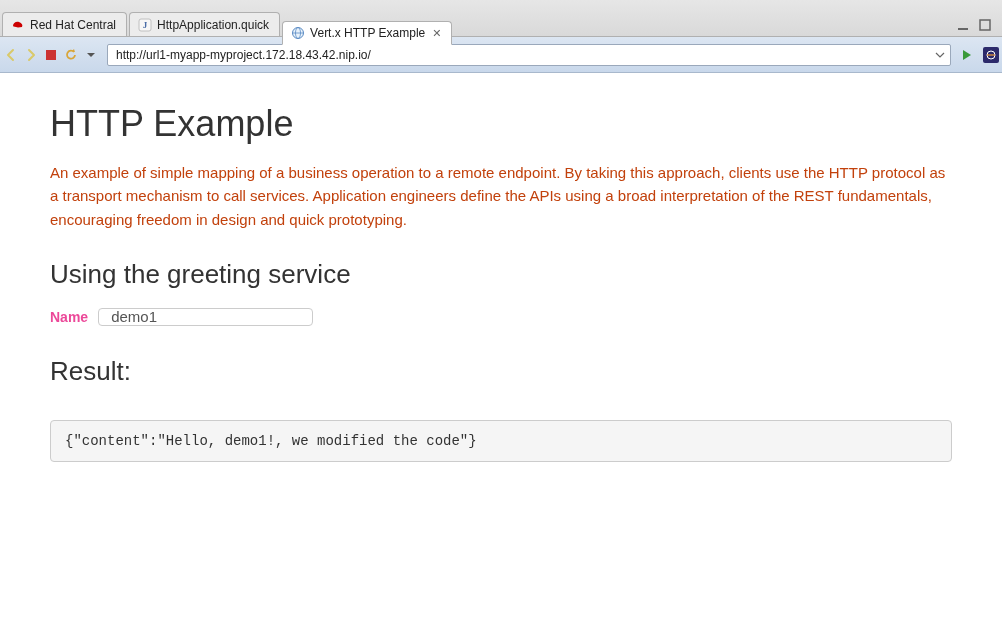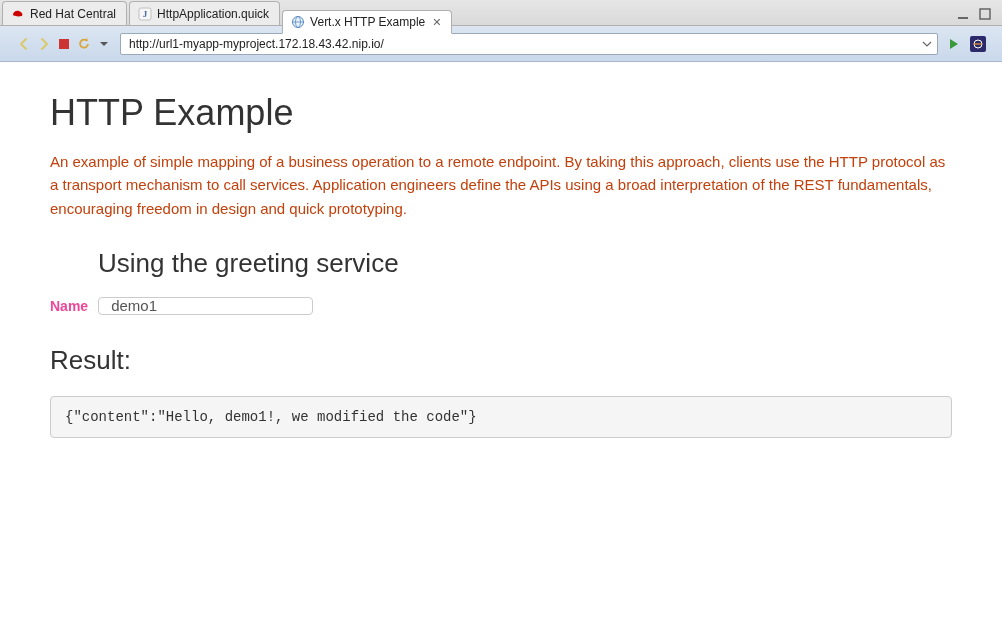--- a/index.html
+++ b/index.html
@@ -7,21 +7,21 @@
       font-family: "Segoe UI", Arial, sans-serif;
       font-size: 13px;
       background: #ffffff;
       width: 1002px;
       height: 643px;
       overflow: hidden;
     }
     .tab-bar {
       display: flex;
       align-items: flex-end;
-      height: 26px;
+      height: 37px;
       background: linear-gradient(to bottom, #e6e6e6, #d9d9d9);
       border-bottom: 1px solid #b0b0b0;
       padding-left: 2px;
       padding-right: 4px;
       position: relative;
     }
     .tab {
       display: flex;
       align-items: center;
       gap: 5px;
@@ -69,21 +69,21 @@
       height: 14px;
       display: inline-flex;
       align-items: center;
       justify-content: center;
       cursor: pointer;
     }
     .browser-toolbar {
       display: flex;
       align-items: center;
       gap: 4px;
-      padding: 6px 16px;
+      padding: 6px 3px;
       background: linear-gradient(to bottom, #dce6f2, #c9d8eb);
       border-bottom: 1px solid #a8b8cc;
       height: 36px;
     }
     .tb-icon {
       width: 16px;
       height: 16px;
       display: flex;
       align-items: center;
       justify-content: center;
@@ -128,21 +128,20 @@
       line-height: 1.55;
       color: #c2410c;
       margin-bottom: 28px;
       max-width: 900px;
     }
     .section-head {
       font-size: 26px;
       font-weight: 500;
       color: #333;
       margin-bottom: 18px;
-      margin-left: 48px;
     }
     .form-row {
       display: flex;
       align-items: center;
       gap: 10px;
       margin-bottom: 30px;
     }
     .form-label {
       font-weight: bold;
       font-size: 14px;
@@ -166,21 +165,21 @@
       border: 1px solid #398439;
       border-radius: 4px;
       color: #ffffff;
       font-size: 15px;
       cursor: pointer;
     }
     .result-head {
       font-size: 26px;
       font-weight: 500;
       color: #333;
-      margin-bottom: 20px;
+      margin-bottom: 33px;
     }
     .result-box {
       background: #f5f5f5;
       border: 1px solid #cccccc;
       border-radius: 4px;
       padding: 12px 14px;
       font-family: "Courier New", monospace;
       font-size: 14px;
       color: #333;
     }

